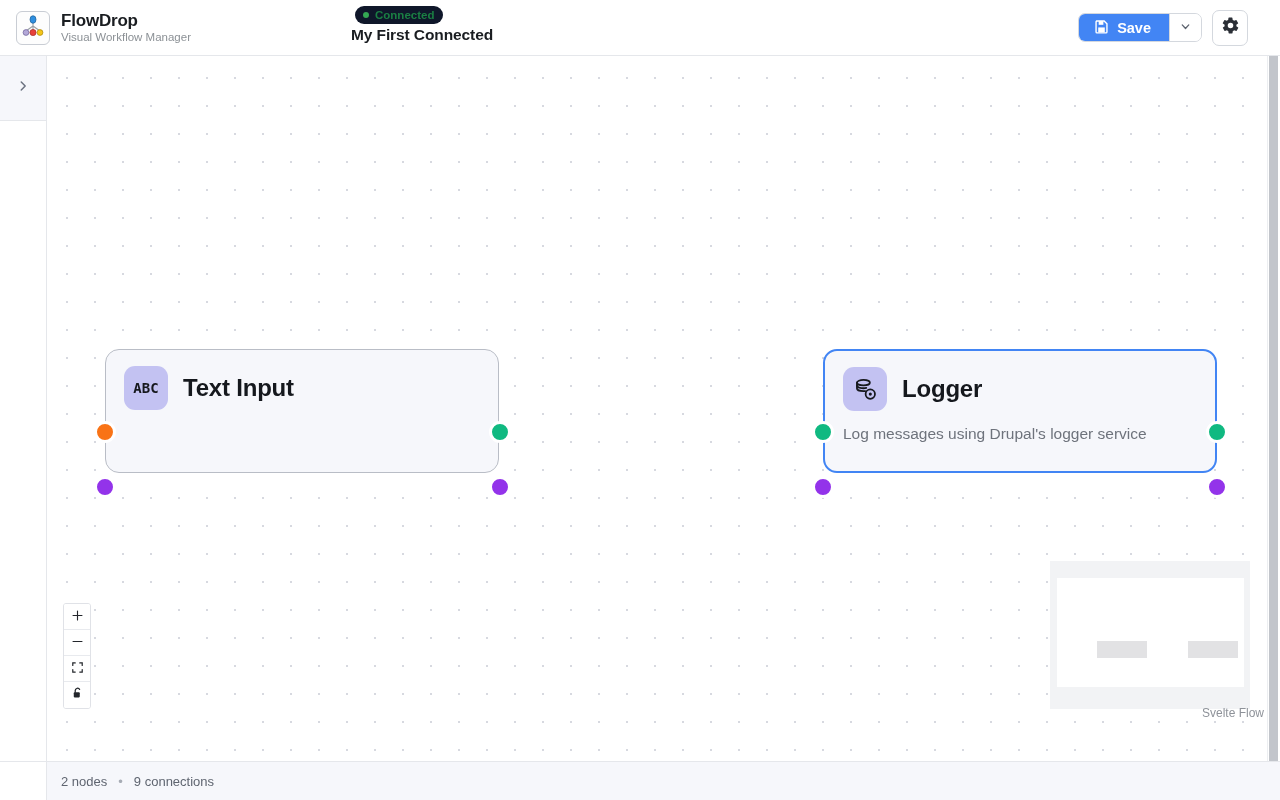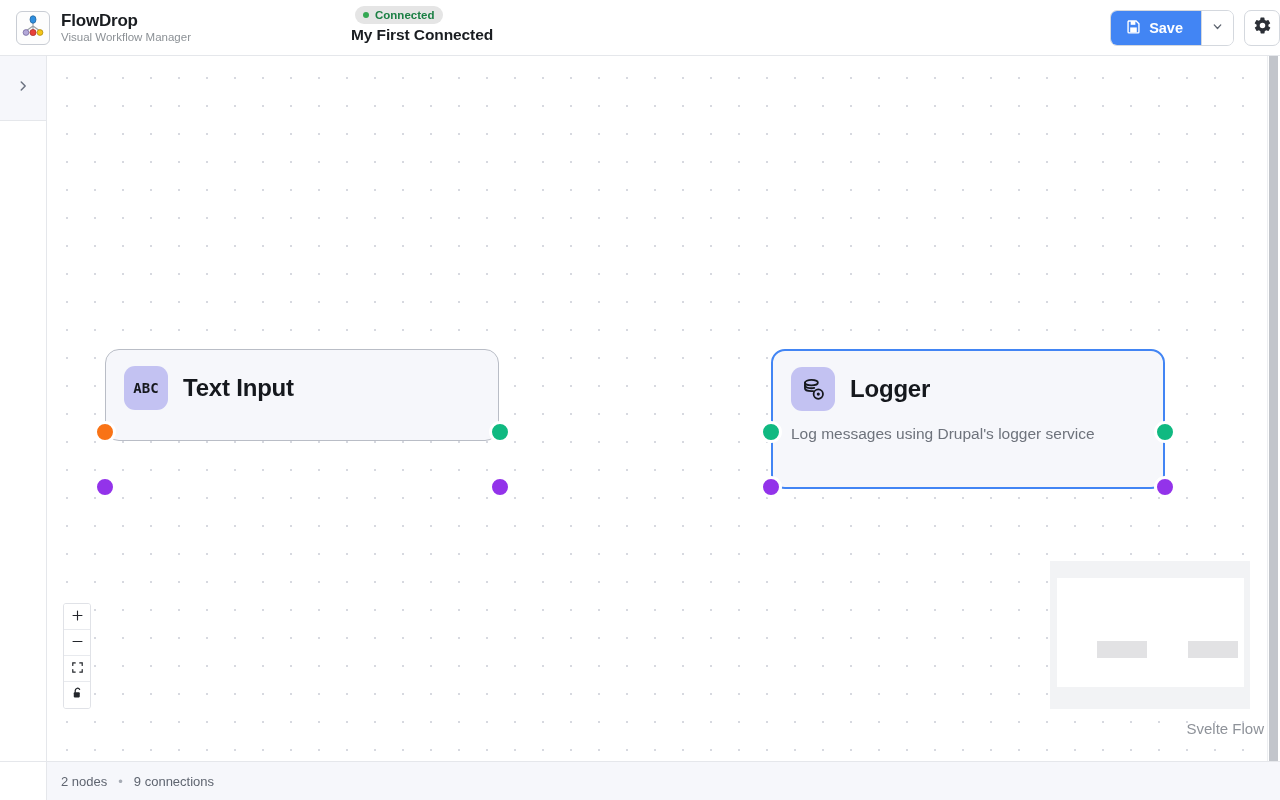--- a/index.html
+++ b/index.html
@@ -18,21 +18,21 @@
   }
 
   
   .header {
     height: 56px;
     flex: 0 0 56px;
     background: #ffffff;
     border-bottom: 1px solid #e5e7eb;
     display: flex;
     align-items: center;
-    padding: 0 0 0 16px;
+    padding: 0 32px 0 16px;
     position: relative;
     z-index: 40;
   }
   .brand { display: flex; align-items: center; gap: 11px; }
   .brand-logo {
     width: 34px; height: 34px;
     border: 1px solid #c9cdd4;
     border-radius: 6px;
     background: #fdfdfd;
     display: flex; align-items: center; justify-content: center;
@@ -44,39 +44,39 @@
   .brand-sub { font-size: 11.5px; color: #8c9196; margin-top: 1px; }
 
   .header-center {
     position: absolute;
     left: 351px;
     top: 6px;
     display: flex; flex-direction: column; align-items: flex-start; gap: 2px;
   }
   .conn-badge {
     display: inline-flex; align-items: center; gap: 6px;
-    background: #e5e5e5;
+    background: #0f172a;
     color: #1a7f43;
     font-size: 11.5px; font-weight: bold;
     padding: 3px 9px 3px 8px;
     border-radius: 10px;
     margin-left: 4px;
   }
   .conn-dot { width: 6px; height: 6px; border-radius: 50%; background: #34a853; display:inline-block; }
   .wf-title { font-size: 15.5px; font-weight: bold; color: #1a1d21; letter-spacing: -0.1px; }
 
   .header-right {
     margin-left: auto;
     display: flex; align-items: center; gap: 10px;
   }
   .save-group {
     display: flex; align-items: stretch;
     border-radius: 7px; overflow: hidden;
     border: 1px solid #d4d8de;
-    height: 36px;
+    height: 29px;
   }
   .save-btn {
     background: #4285f4; color: #fff;
     display: flex; align-items: center; gap: 8px;
     padding: 0 18px 0 15px;
     font-size: 14.5px; font-weight: bold;
     border: none; cursor: pointer;
     font-family: inherit;
   }
   .save-caret {
@@ -200,22 +200,22 @@
     width: 187px; height: 109px;
     background: #ffffff;
   }
   .mm-node {
     position: absolute;
     background: #e2e2e4;
   }
   .mm-n1 { left: 40px; top: 63px; width: 50px; height: 17px; }
   .mm-n2 { left: 131px; top: 63px; width: 50px; height: 17px; }
   .attribution {
-    position: absolute; right: 16px; bottom: 24px;
-    font-size: 15px; color: #8e9299;
+    position: absolute; right: 16px; bottom: 41px;
+    font-size: 12px; color: #8e9299;
     z-index: 11;
   }
 
   
   .vscroll {
     position: absolute; right: 0; top: 0;
     width: 13px; height: 100%;
     background: #ffffff;
     border-left: 1px solid #eceef1;
     z-index: 30;
@@ -315,35 +315,35 @@
         <span>
           <svg width="14" height="14" viewBox="0 0 16 16" fill="none">
             <path d="M6 3.5 L10.5 8 L6 12.5" stroke="#6b7280" stroke-width="1.7" stroke-linecap="round" stroke-linejoin="round"></path>
           </svg>
         </span>
       </div>
     </div>
 
     <div class="canvas">
 
-      <div class="node unselected" style="left:58px; top:293px; width:394px; height:92px;">
+      <div class="node unselected" style="left:58px; top:293px; width:394px; height:124px;">
         <div class="node-head">
           <div class="node-icon">
             <span class="node-abc">ABC</span>
           </div>
           <span class="node-title">Text Input</span>
         </div>
 
         <div class="handle h-orange" style="left:-12.5px; top:70.5px;"></div>
         <div class="handle h-purple" style="left:-12.5px; top:125.5px;"></div>
         <div class="handle h-green" style="right:-12.5px; top:70.5px;"></div>
         <div class="handle h-purple" style="right:-12.5px; top:125.5px;"></div>
       </div>
 
-      <div class="node selected" style="left:724px; top:293px; width:394px; height:140px;">
+      <div class="node selected" style="left:776px; top:293px; width:394px; height:124px;">
         <div class="node-head">
           <div class="node-icon">
             <svg width="25" height="25" viewBox="0 0 24 24" fill="none">
               <ellipse cx="10" cy="5.4" rx="6.2" ry="2.6" stroke="#16181d" stroke-width="1.7"></ellipse>
               <path d="M3.8 5.4v5.6c0 1.44 2.78 2.6 6.2 2.6 .6 0 1.18-.04 1.72-.1" stroke="#16181d" stroke-width="1.7" stroke-linecap="round"></path>
               <path d="M3.8 8.2c0 1.44 2.78 2.6 6.2 2.6 1.0 0 1.95-.1 2.77-.28" stroke="#16181d" stroke-width="1.7" stroke-linecap="round"></path>
               <circle cx="16.6" cy="16.4" r="4.5" stroke="#16181d" stroke-width="1.7"></circle>
               <circle cx="16.6" cy="16.4" r="1.5" fill="#16181d"></circle>
             </svg>
           </div>

